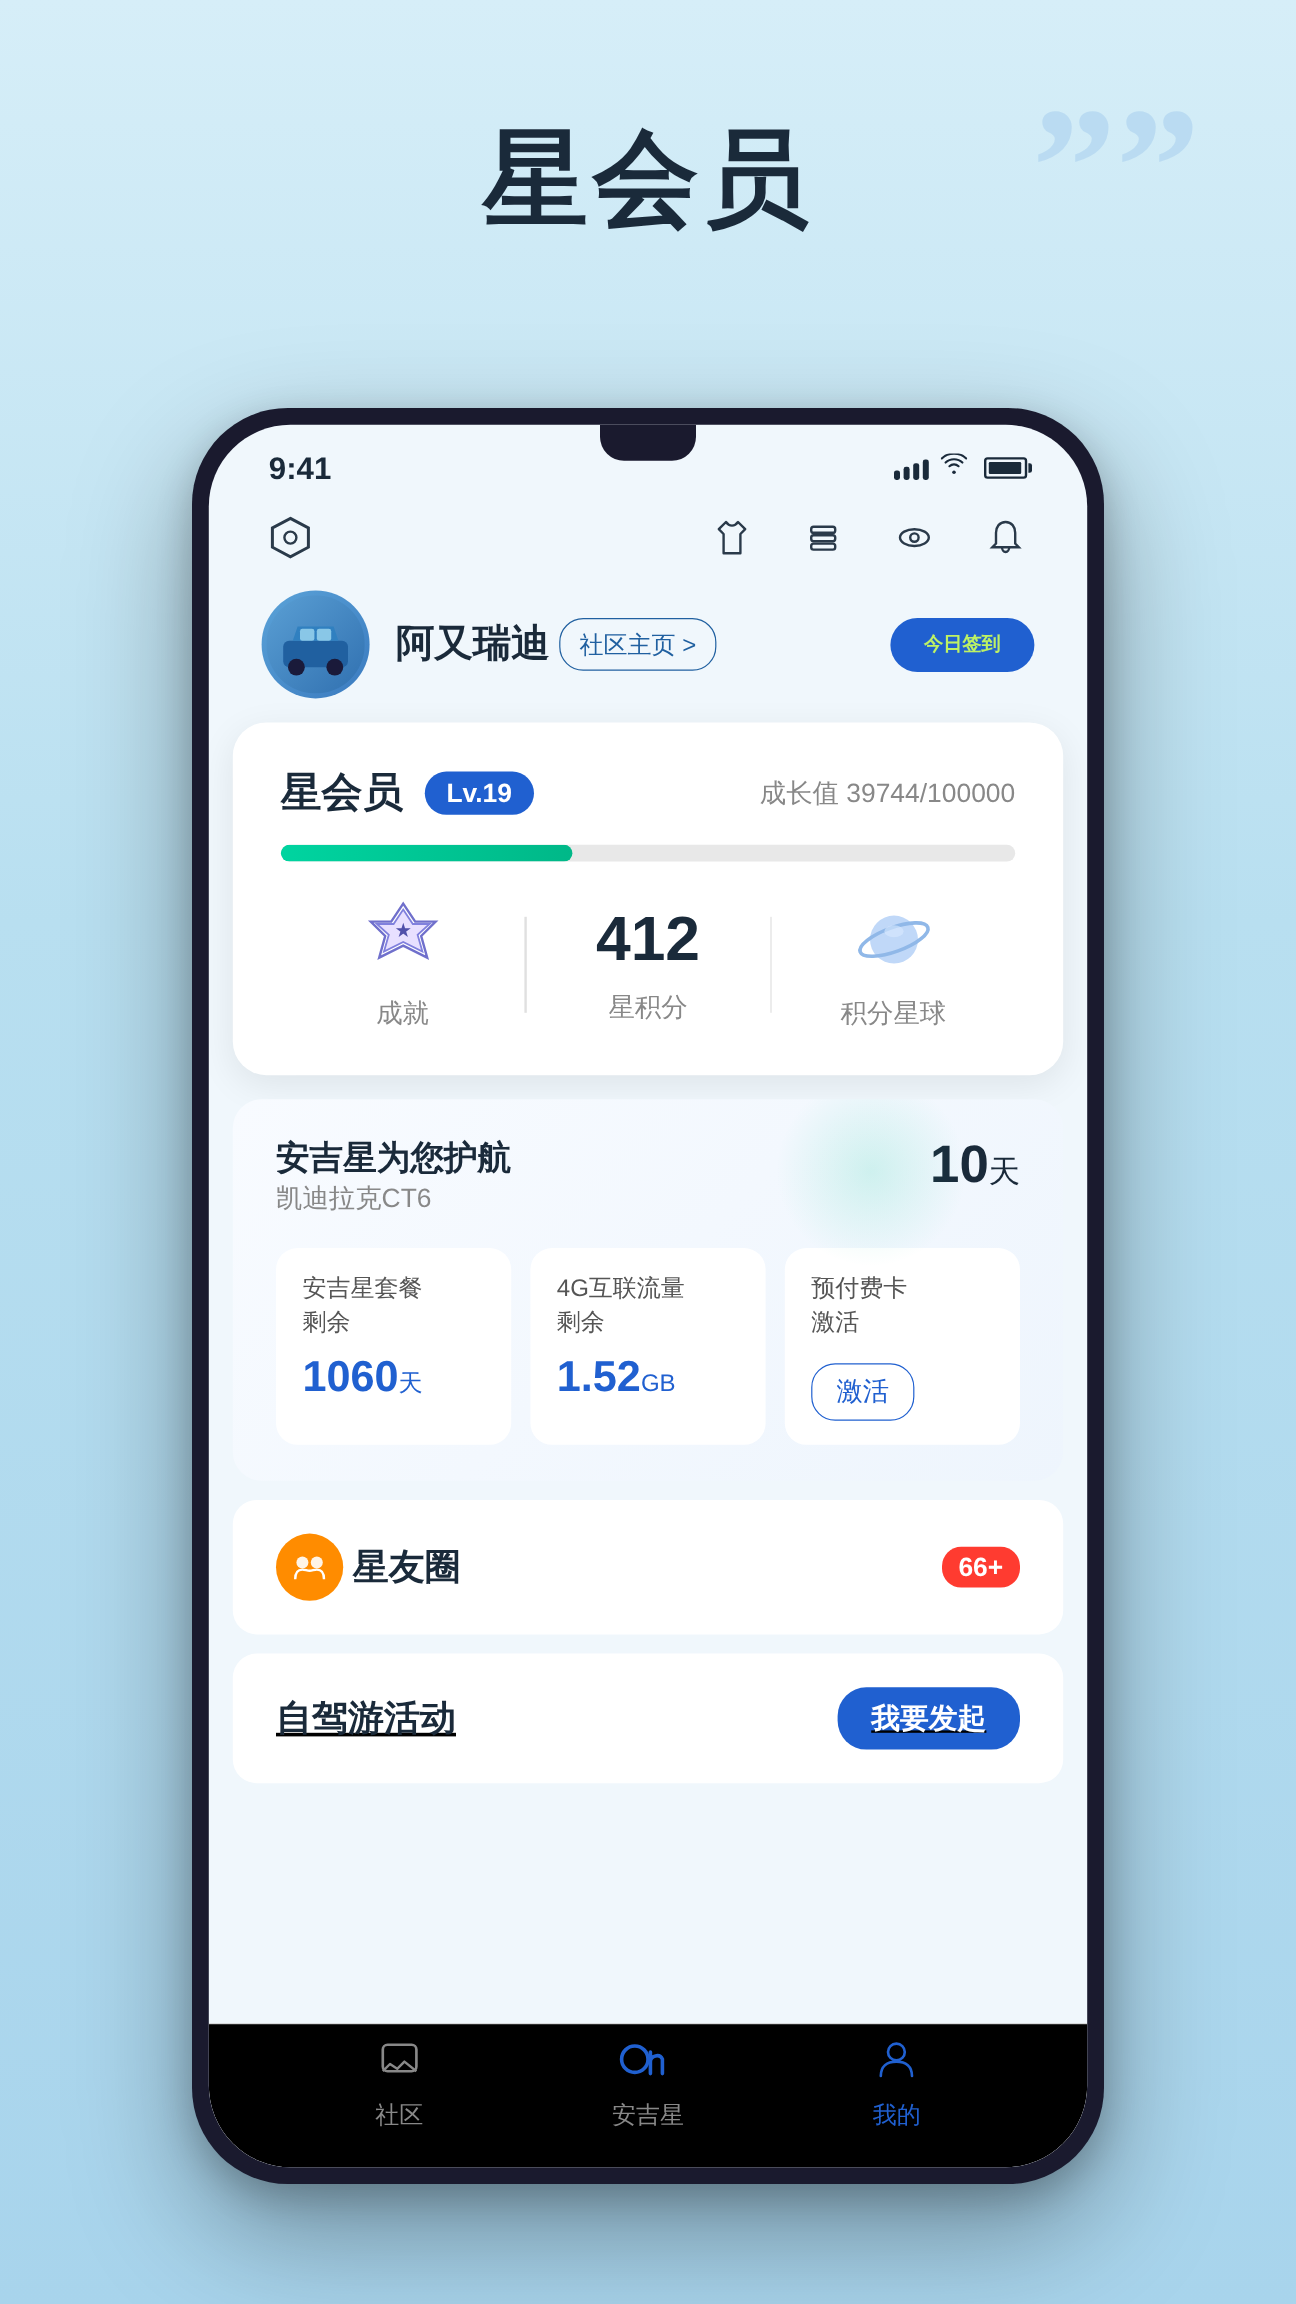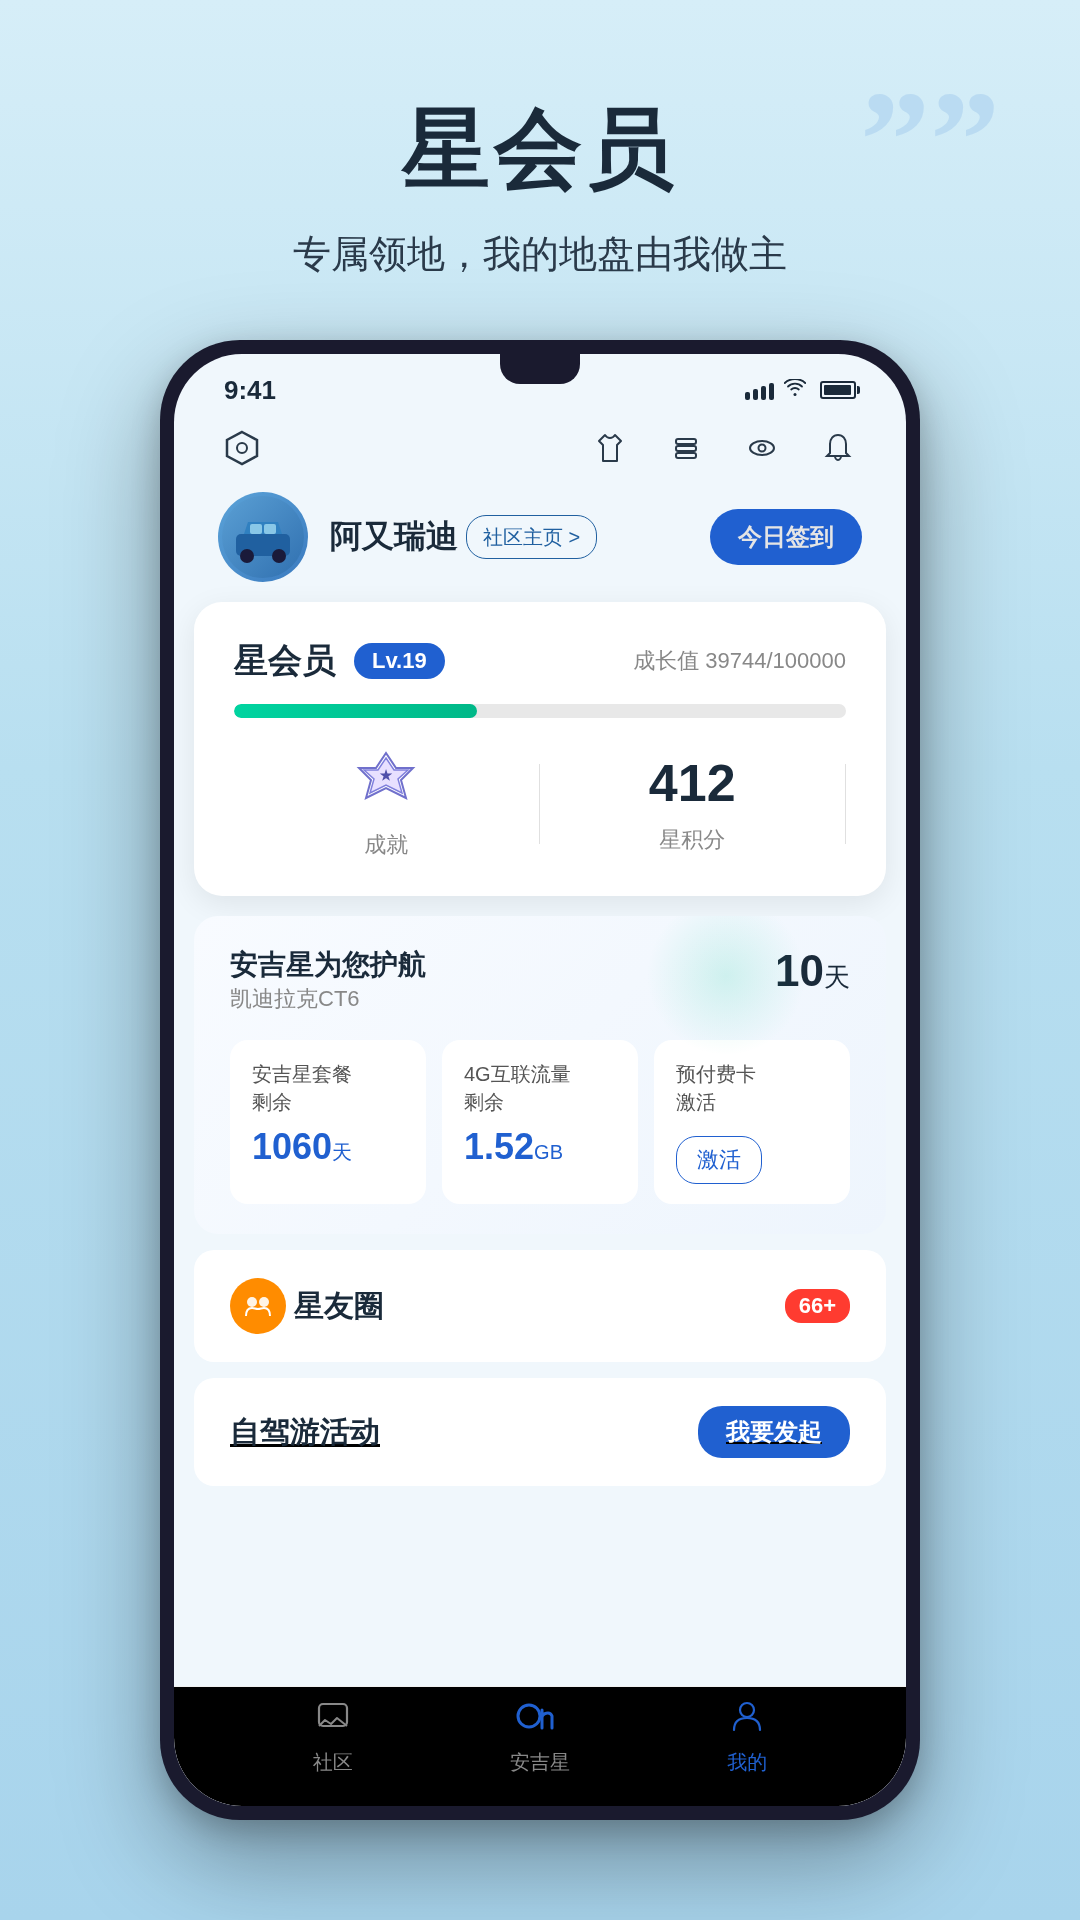--- a/index.html
+++ b/index.html
@@ -206,24 +206,24 @@
       align-items: center;
       border: 1.5px solid #2060a0;
       border-radius: 20px;
       padding: 4px 16px;
       font-size: 20px;
       color: #2060a0;
       gap: 4px;
     }
     .checkin-btn {
       background: #2060d0;
-      color: #e5e5e5;
+      color: #bef264;
       border-radius: 30px;
       padding: 12px 28px;
-      font-size: 24px;
+      font-size: 16px;
       font-weight: 600;
     }
 
     
     .member-card {
       background: white;
       border-radius: 28px;
       margin: 0 20px;
       padding: 36px 40px;
       box-shadow: 0 8px 30px rgba(0,0,0,0.08);
@@ -491,21 +491,20 @@
       height: 70px;
     }
   </style>
 </head>
 <body>
 
 <div class="deco-quotes">””</div>
 
 <div class="page-header">
   <div class="page-title">星会员</div>
-  <div class="page-subtitle">专属领地，我的地盘由我做主</div>
 </div>
 
 <div class="phone-wrapper">
   <div class="phone-frame">
     <div class="phone-screen">
 
       <div class="status-bar">
         <span class="status-time">9:41</span>
         <div class="status-icons">
           <div class="signal-bars">
@@ -619,20 +618,28 @@
             <span class="stat-label">成就</span>
           </div>
           <div class="stat-divider"></div>
 
           <div class="stat-item">
             <span class="stat-number">412</span>
             <span class="stat-label">星积分</span>
           </div>
           <div class="stat-divider"></div>
 
+          <div class="stat-item">
+            <svg class="planet-icon" width="70" height="70" viewBox="0 0 70 70">
+              <ellipse cx="35" cy="35" rx="20" ry="20" fill="#c0d8f8"></ellipse>
+              <ellipse cx="35" cy="35" rx="30" ry="10" fill="none" stroke="#90b8e8" stroke-width="3" transform="rotate(-20 35 35)"></ellipse>
+              <ellipse cx="35" cy="28" rx="8" ry="5" fill="#d8eaff" opacity="0.6"></ellipse>
+            </svg>
+            <span class="stat-label">积分星球</span>
+          </div>
         </div>
       </div>
 
       <div class="anjistar-card">
         <div class="anjistar-header">
           <div>
             <div class="anjistar-title">安吉星为您护航</div>
             <div class="anjistar-subtitle">凯迪拉克CT6</div>
           </div>
           <div>

